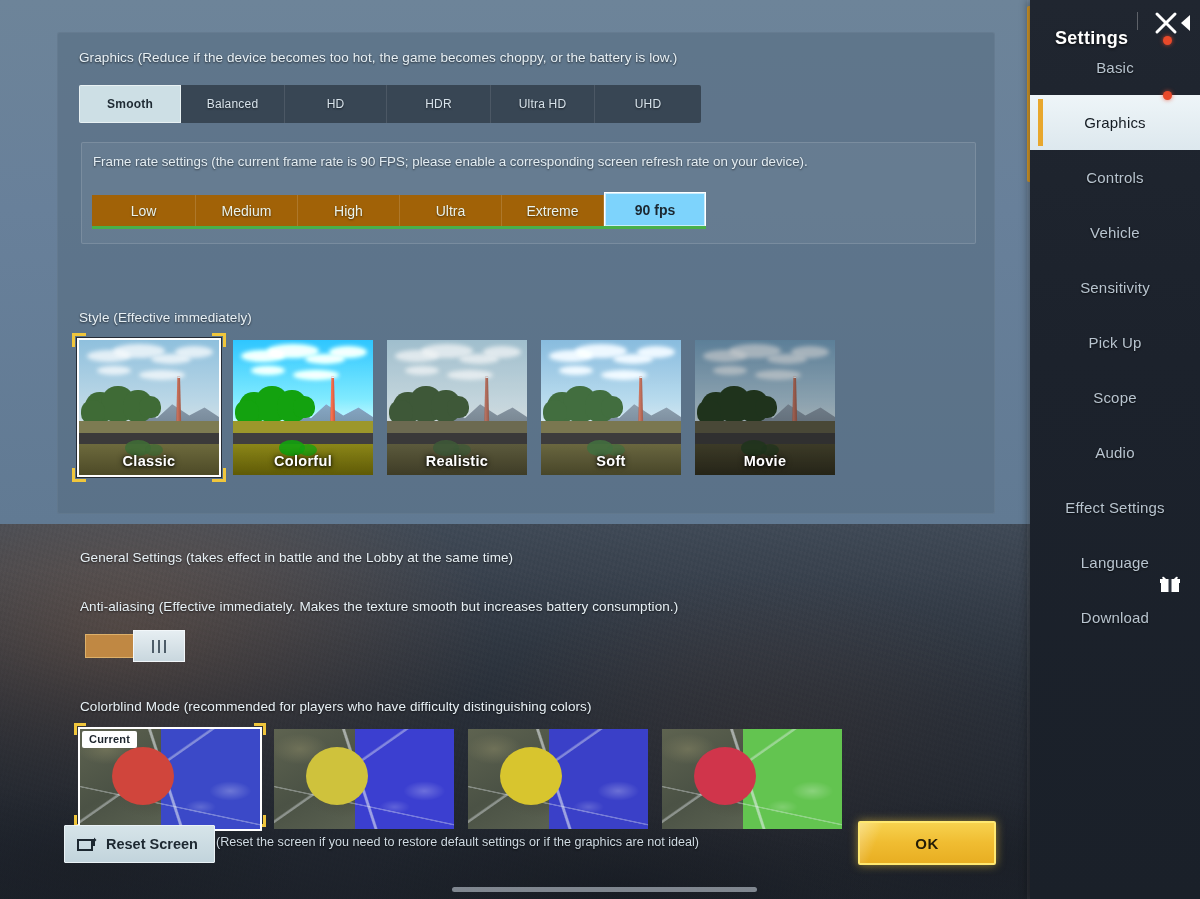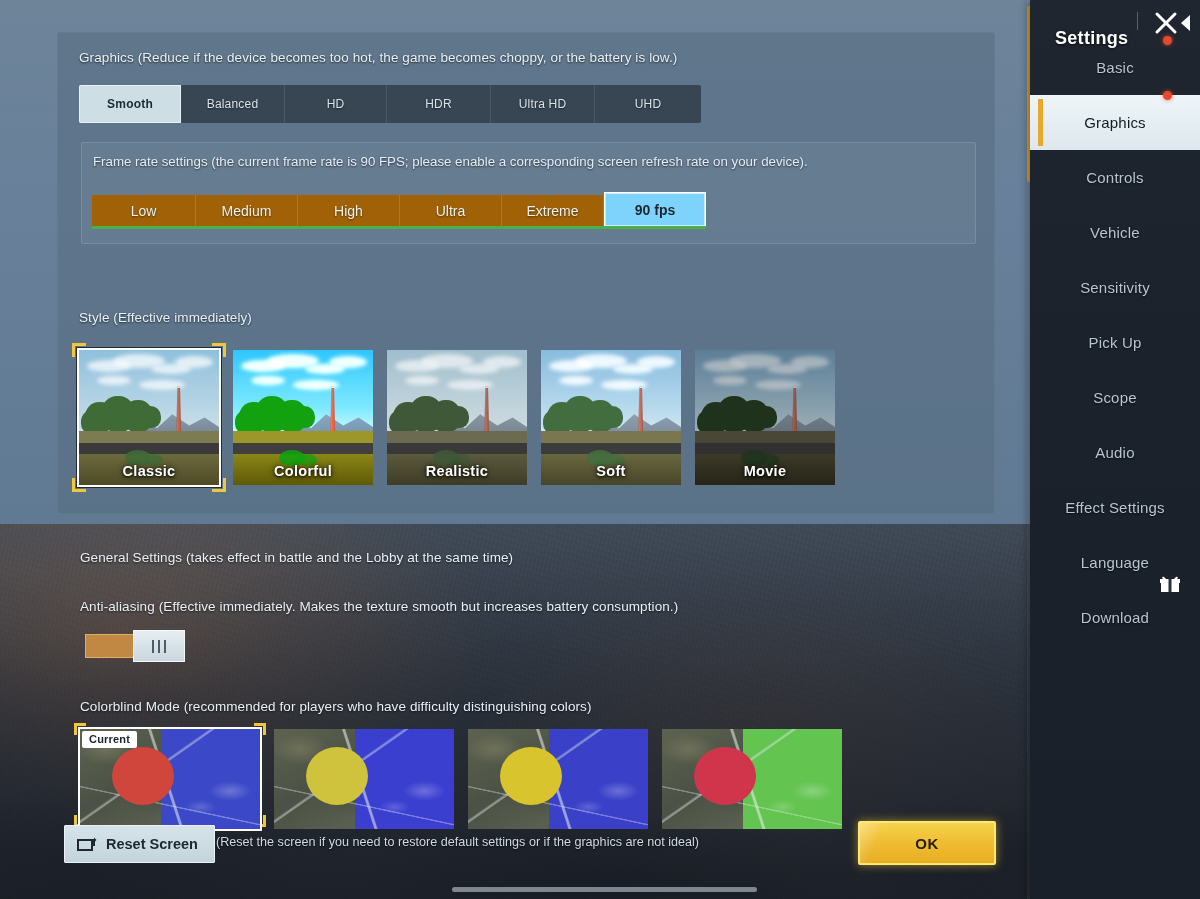--- a/index.html
+++ b/index.html
@@ -442,21 +442,21 @@
             <div class="fr-seg off" style="width: 102px;">Medium</div>
             <div class="fr-seg off" style="width: 102px;">High</div>
             <div class="fr-seg off" style="width: 102px;">Ultra</div>
             <div class="fr-seg off" style="width: 102px;">Extreme</div>
             <div class="fr-seg on" style="width: 102px;">90 fps</div>
           </div>
       </div>
 
       <div class="sec-label" style="position:absolute; left:22px; top:278px;">Style (Effective immediately)</div>
 
-      <div class="style-row" id="style-row" style="left:22px; top:318px;">
+      <div class="style-row" id="style-row" style="left:22px; top:308px;">
           <div class="thumb-wrap sel">
             <div class="sel-frame">
               <i class="tl"></i>
               <i class="tr"></i>
               <i class="bl"></i>
               <i class="br"></i>
             </div>
             <div class="thumb">
               <div class="scene" style="filter: saturate(1) brightness(1);">
                 <div class="sky" style="background:linear-gradient(180deg,#8fc0dd,#b9d6e6 70%,#cfdfe6)"></div>

